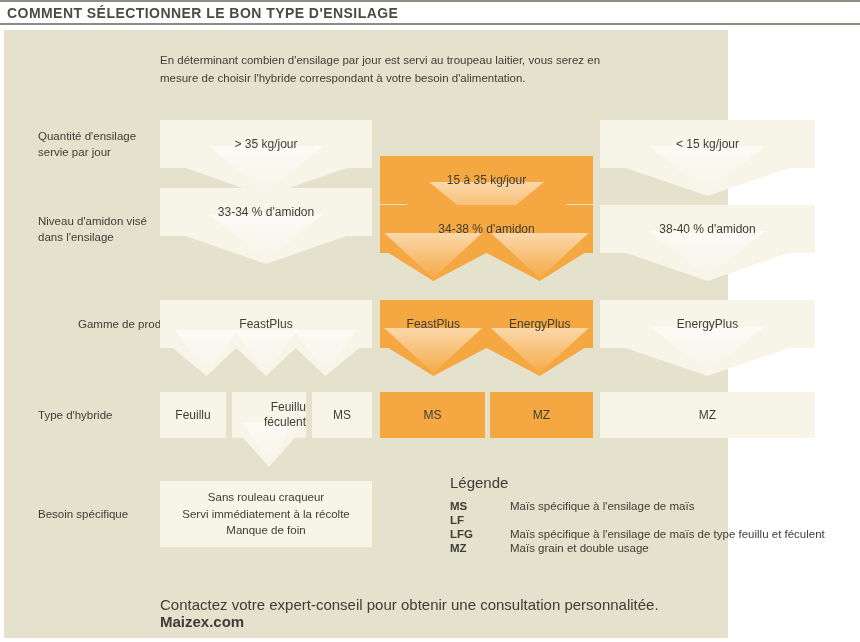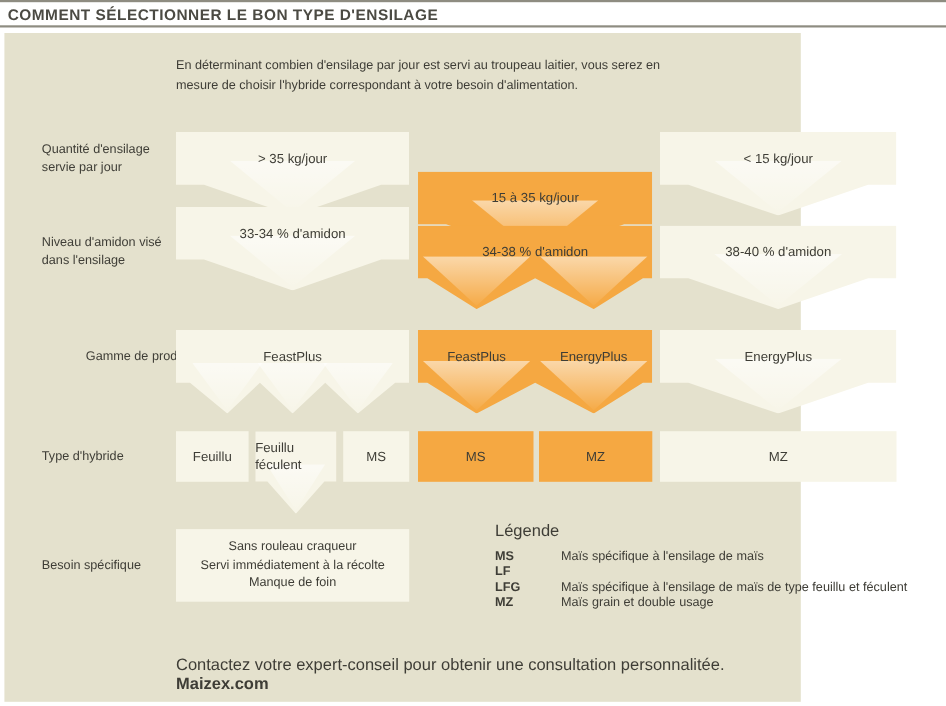--- a/index.html
+++ b/index.html
@@ -47,21 +47,21 @@
   .pt2 .tri2{left:52%;width:46%;top:28px;height:45px;}
 
   .pt3 .shape{clip-path:polygon(0 0,100% 0,100% 63%,94% 63%,78% 100%,64% 63%,50% 100%,36% 63%,22% 100%,6% 63%,0 63%);}
   .pt3 .tri1{left:7%;width:30%;top:30px;height:43px;}
   .pt3 .tri2{left:35%;width:30%;top:30px;height:43px;}
   .pt3 .tri3{left:63%;width:30%;top:30px;height:43px;}
 
   .pt1f{height:75px;}
   .pt1f .shape{clip-path:polygon(0 0,100% 0,100% 61%,85% 61%,50% 100%,15% 61%,0 61%);}
   .pt1f .tri1{left:14%;width:72%;top:30px;height:42px;}
-  .pt1f .label{height:46px;line-height:1.25;text-align:left;}
+  .pt1f .label{height:46px;line-height:1.25;text-align:right;}
 
   
   .rect{position:absolute;display:flex;align-items:center;justify-content:center;
         background:var(--box-cream);font-size:12px;color:var(--text-dark);text-align:center;}
   .rect.orange{background:var(--accent-orange);}
 
   .needbox{position:absolute;left:156px;top:451px;width:212px;height:66px;background:var(--box-cream);
            display:flex;flex-direction:column;align-items:center;justify-content:center;
            font-size:11.5px;line-height:1.45;color:var(--text-dark);}
 

